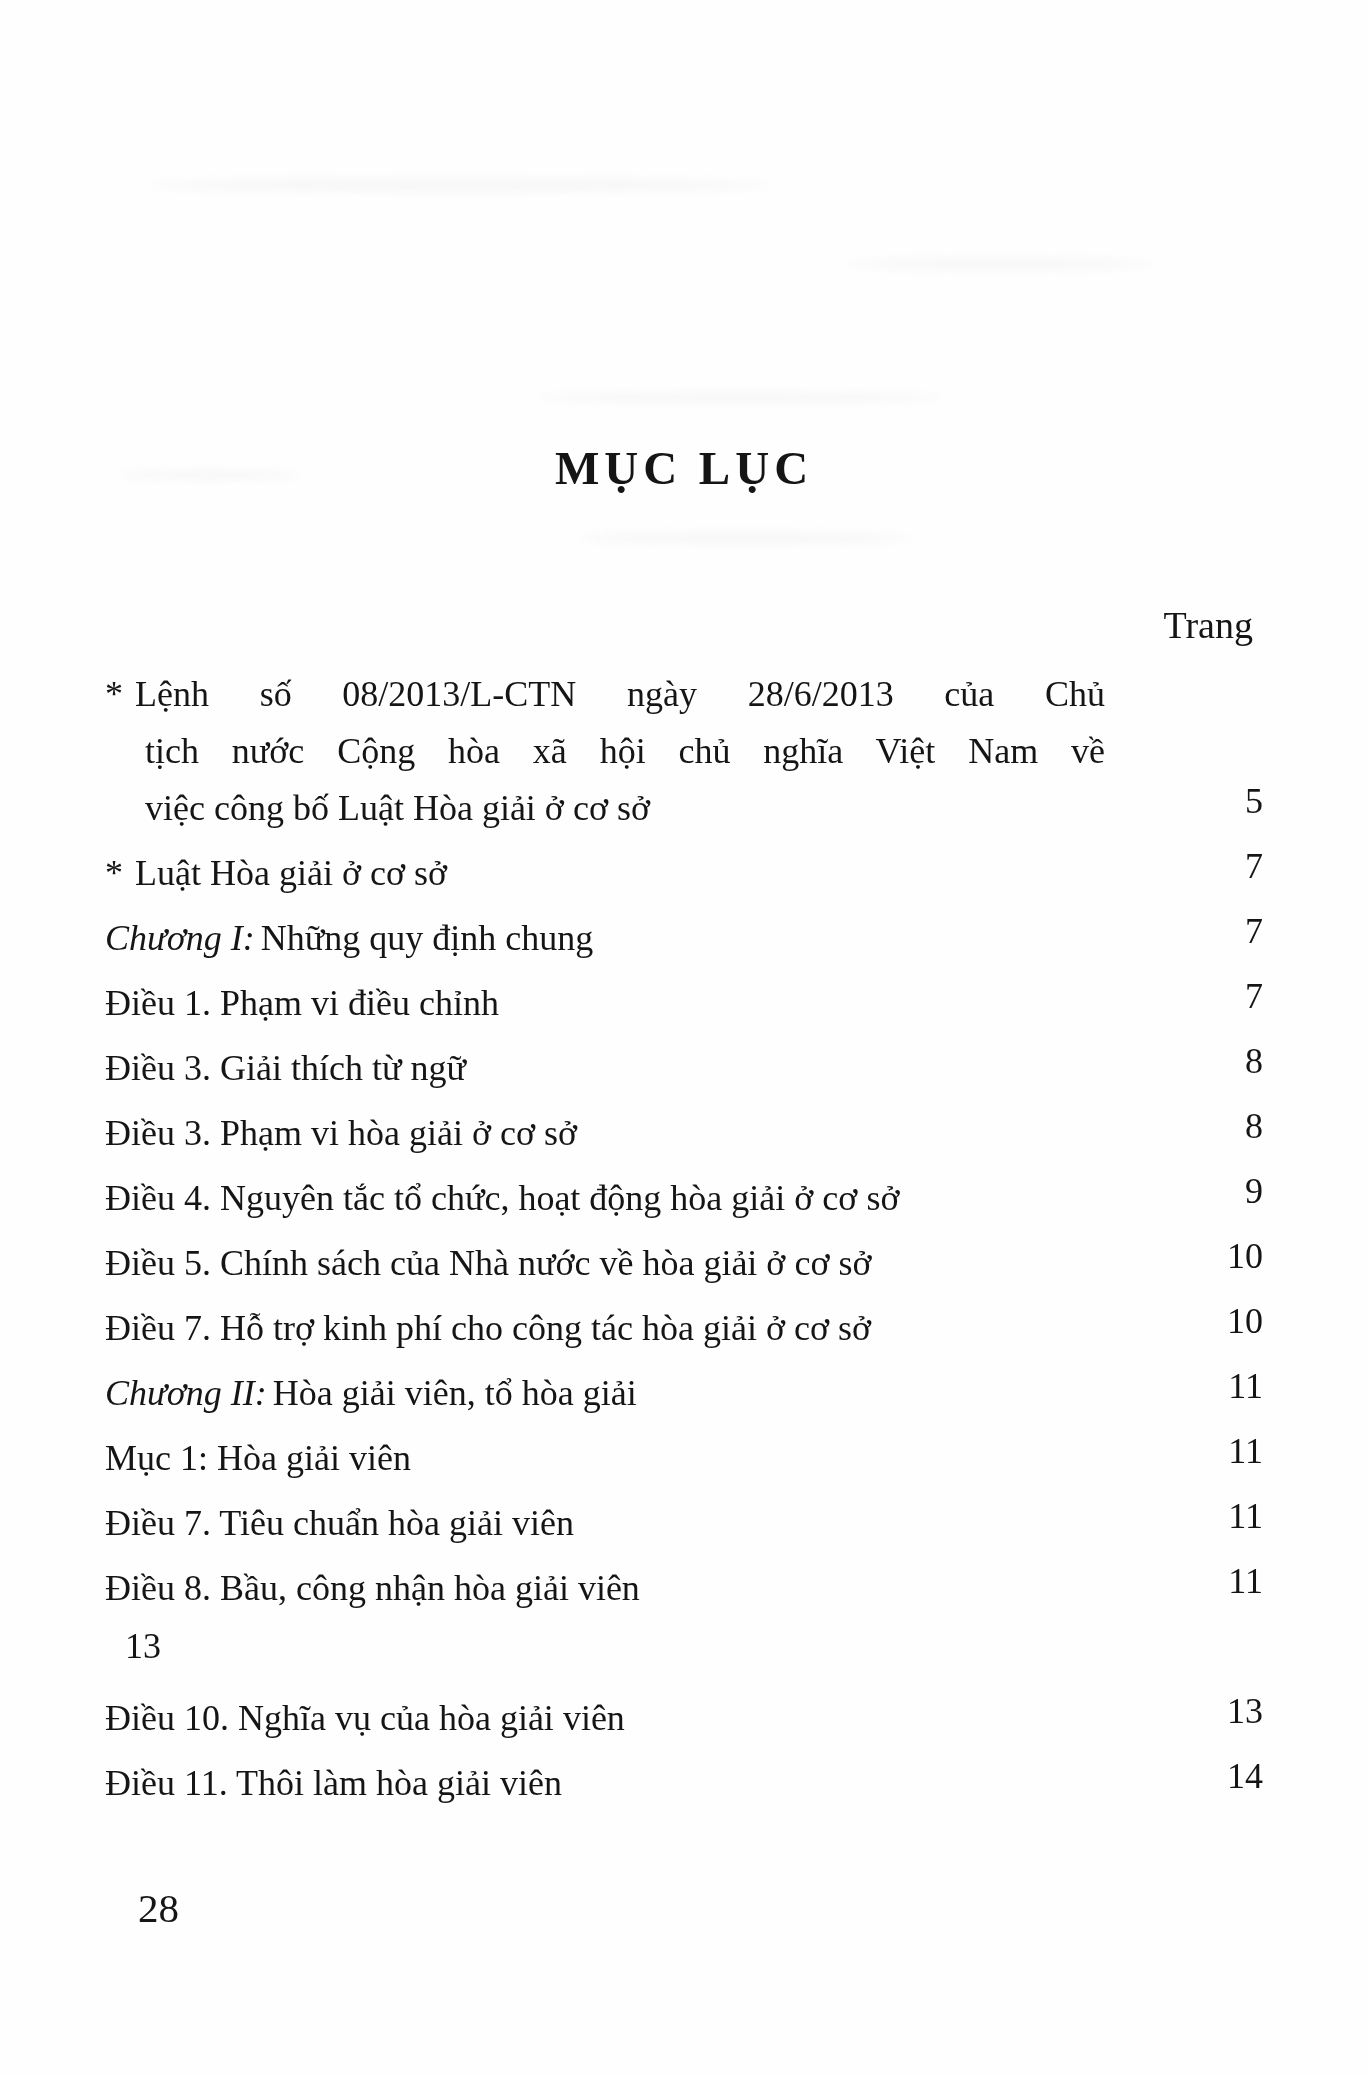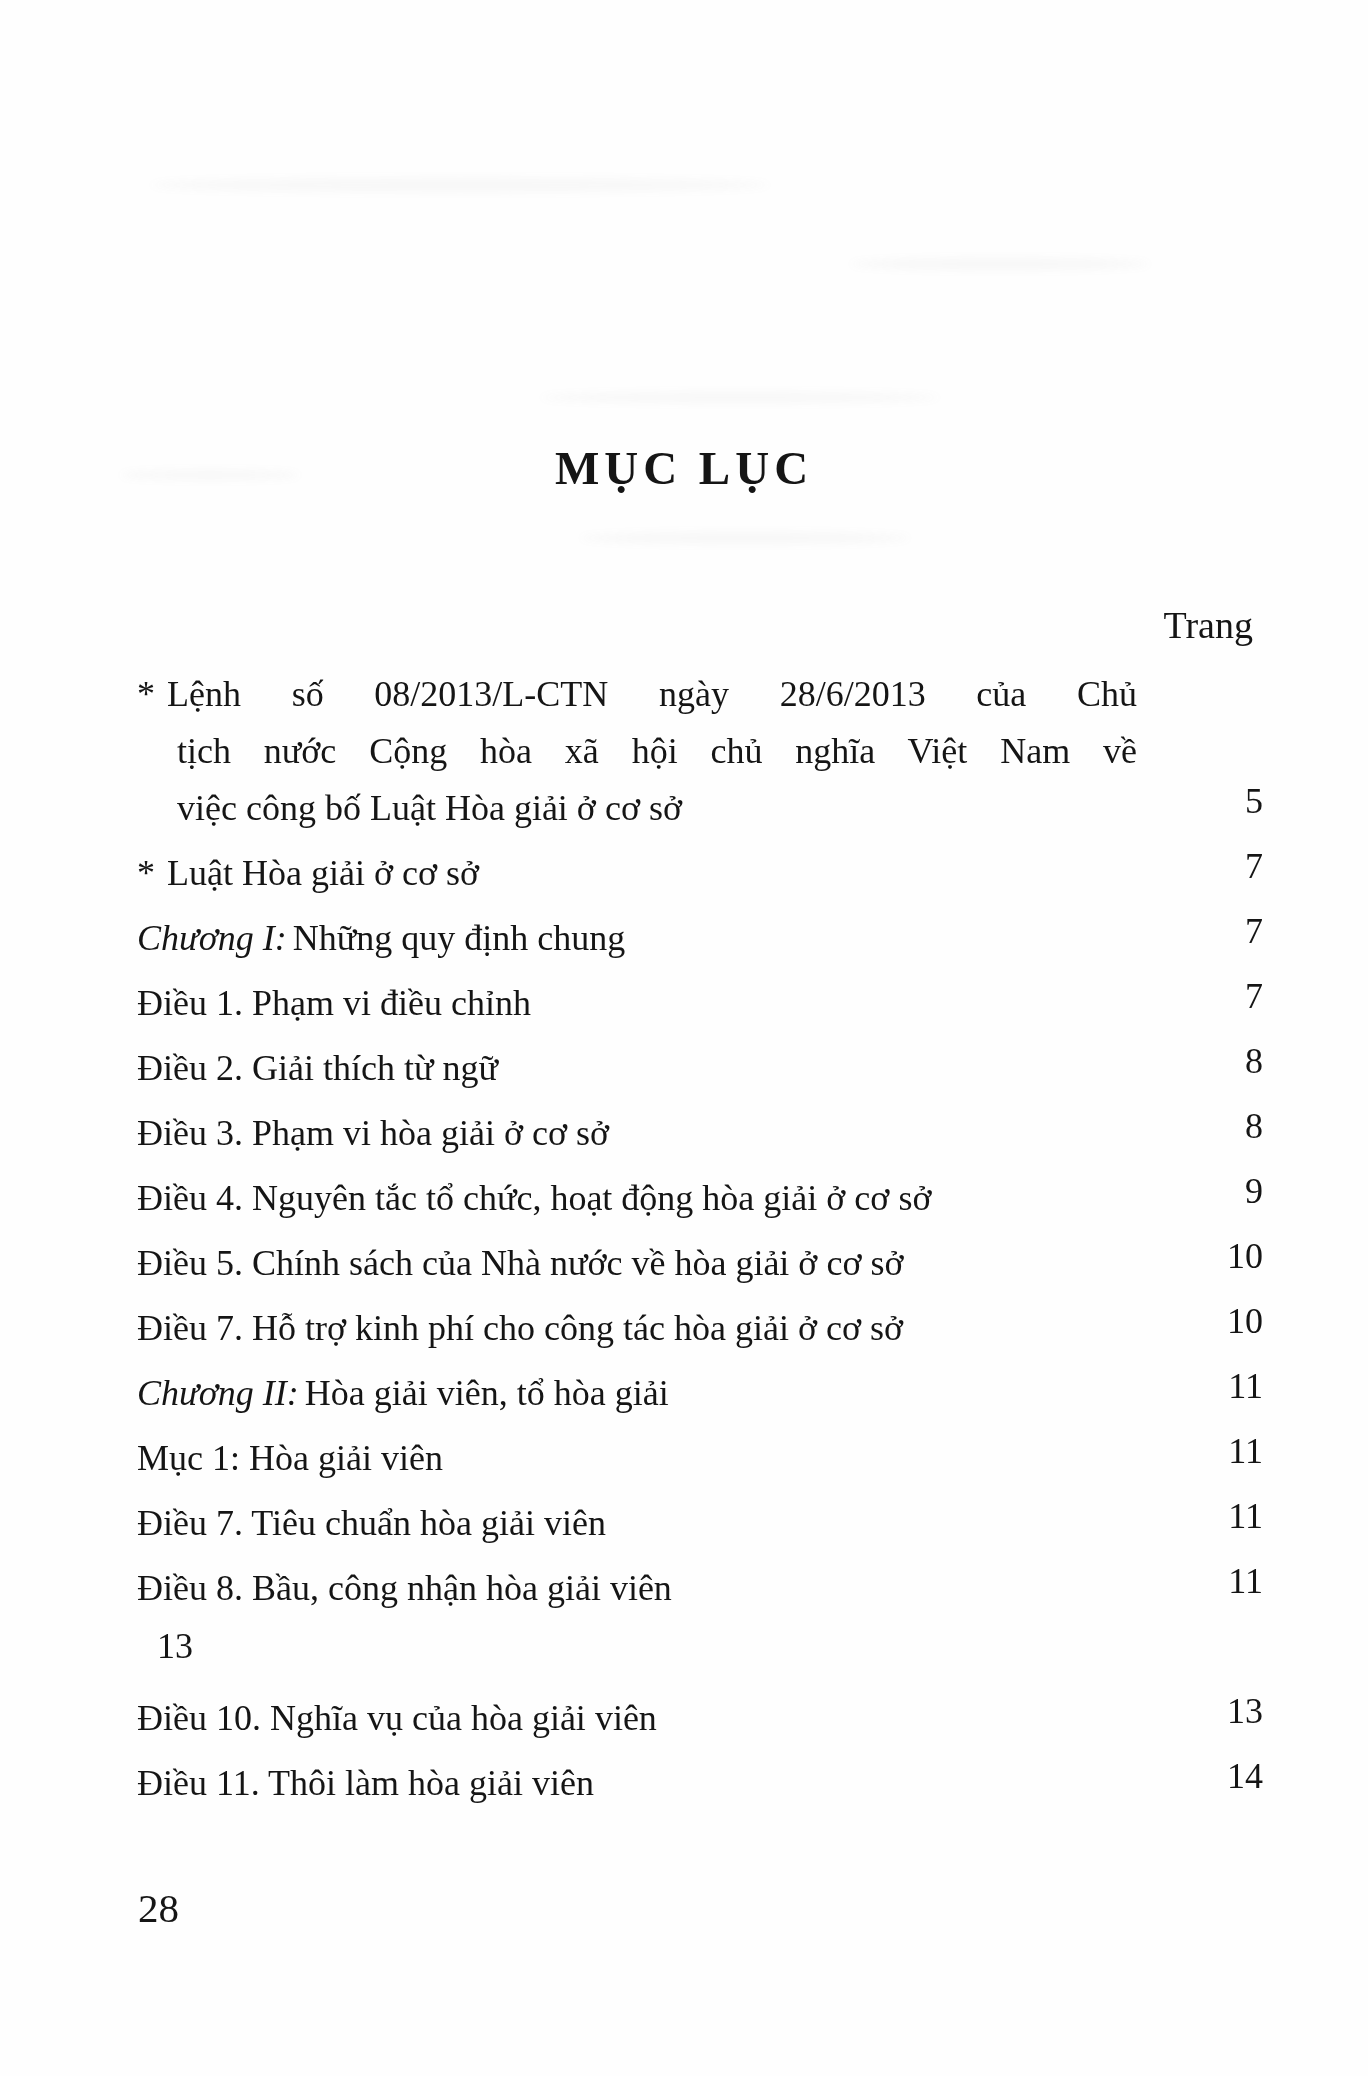--- a/index.html
+++ b/index.html
@@ -47,21 +47,20 @@
   .toc {
     position: absolute;
     top: 666px; left: 105px; right: 105px;
   }
   .row {
     display: flex;
     justify-content: space-between;
     align-items: flex-end;
     margin-bottom: 8px;
     font-size: 36px;
-    margin-left: 32px;
   }
   .label { min-width: 0; }
   .label.wrap { width: 1000px; box-sizing: border-box; }
   .label.hang { padding-left: 40px; }
   .label.hang .line:first-child { text-indent: -40px; }
   .line { line-height: 57px; white-space: nowrap; }
   .line.just {
     white-space: normal;
     text-align: justify;
     text-align-last: justify;
@@ -117,21 +116,21 @@
         <div class="num">7</div>
       </div>
       <div class="row">
         <div class="label">
           <div class="line">Điều 1. Phạm vi điều chỉnh</div>
         </div>
         <div class="num">7</div>
       </div>
       <div class="row">
         <div class="label">
-          <div class="line">Điều 2. Giải thích từ ngữ</div>
+          <div class="line">Điều 3. Giải thích từ ngữ</div>
         </div>
         <div class="num">8</div>
       </div>
       <div class="row">
         <div class="label">
           <div class="line">Điều 3. Phạm vi hòa giải ở cơ sở</div>
         </div>
         <div class="num">8</div>
       </div>
       <div class="row">

